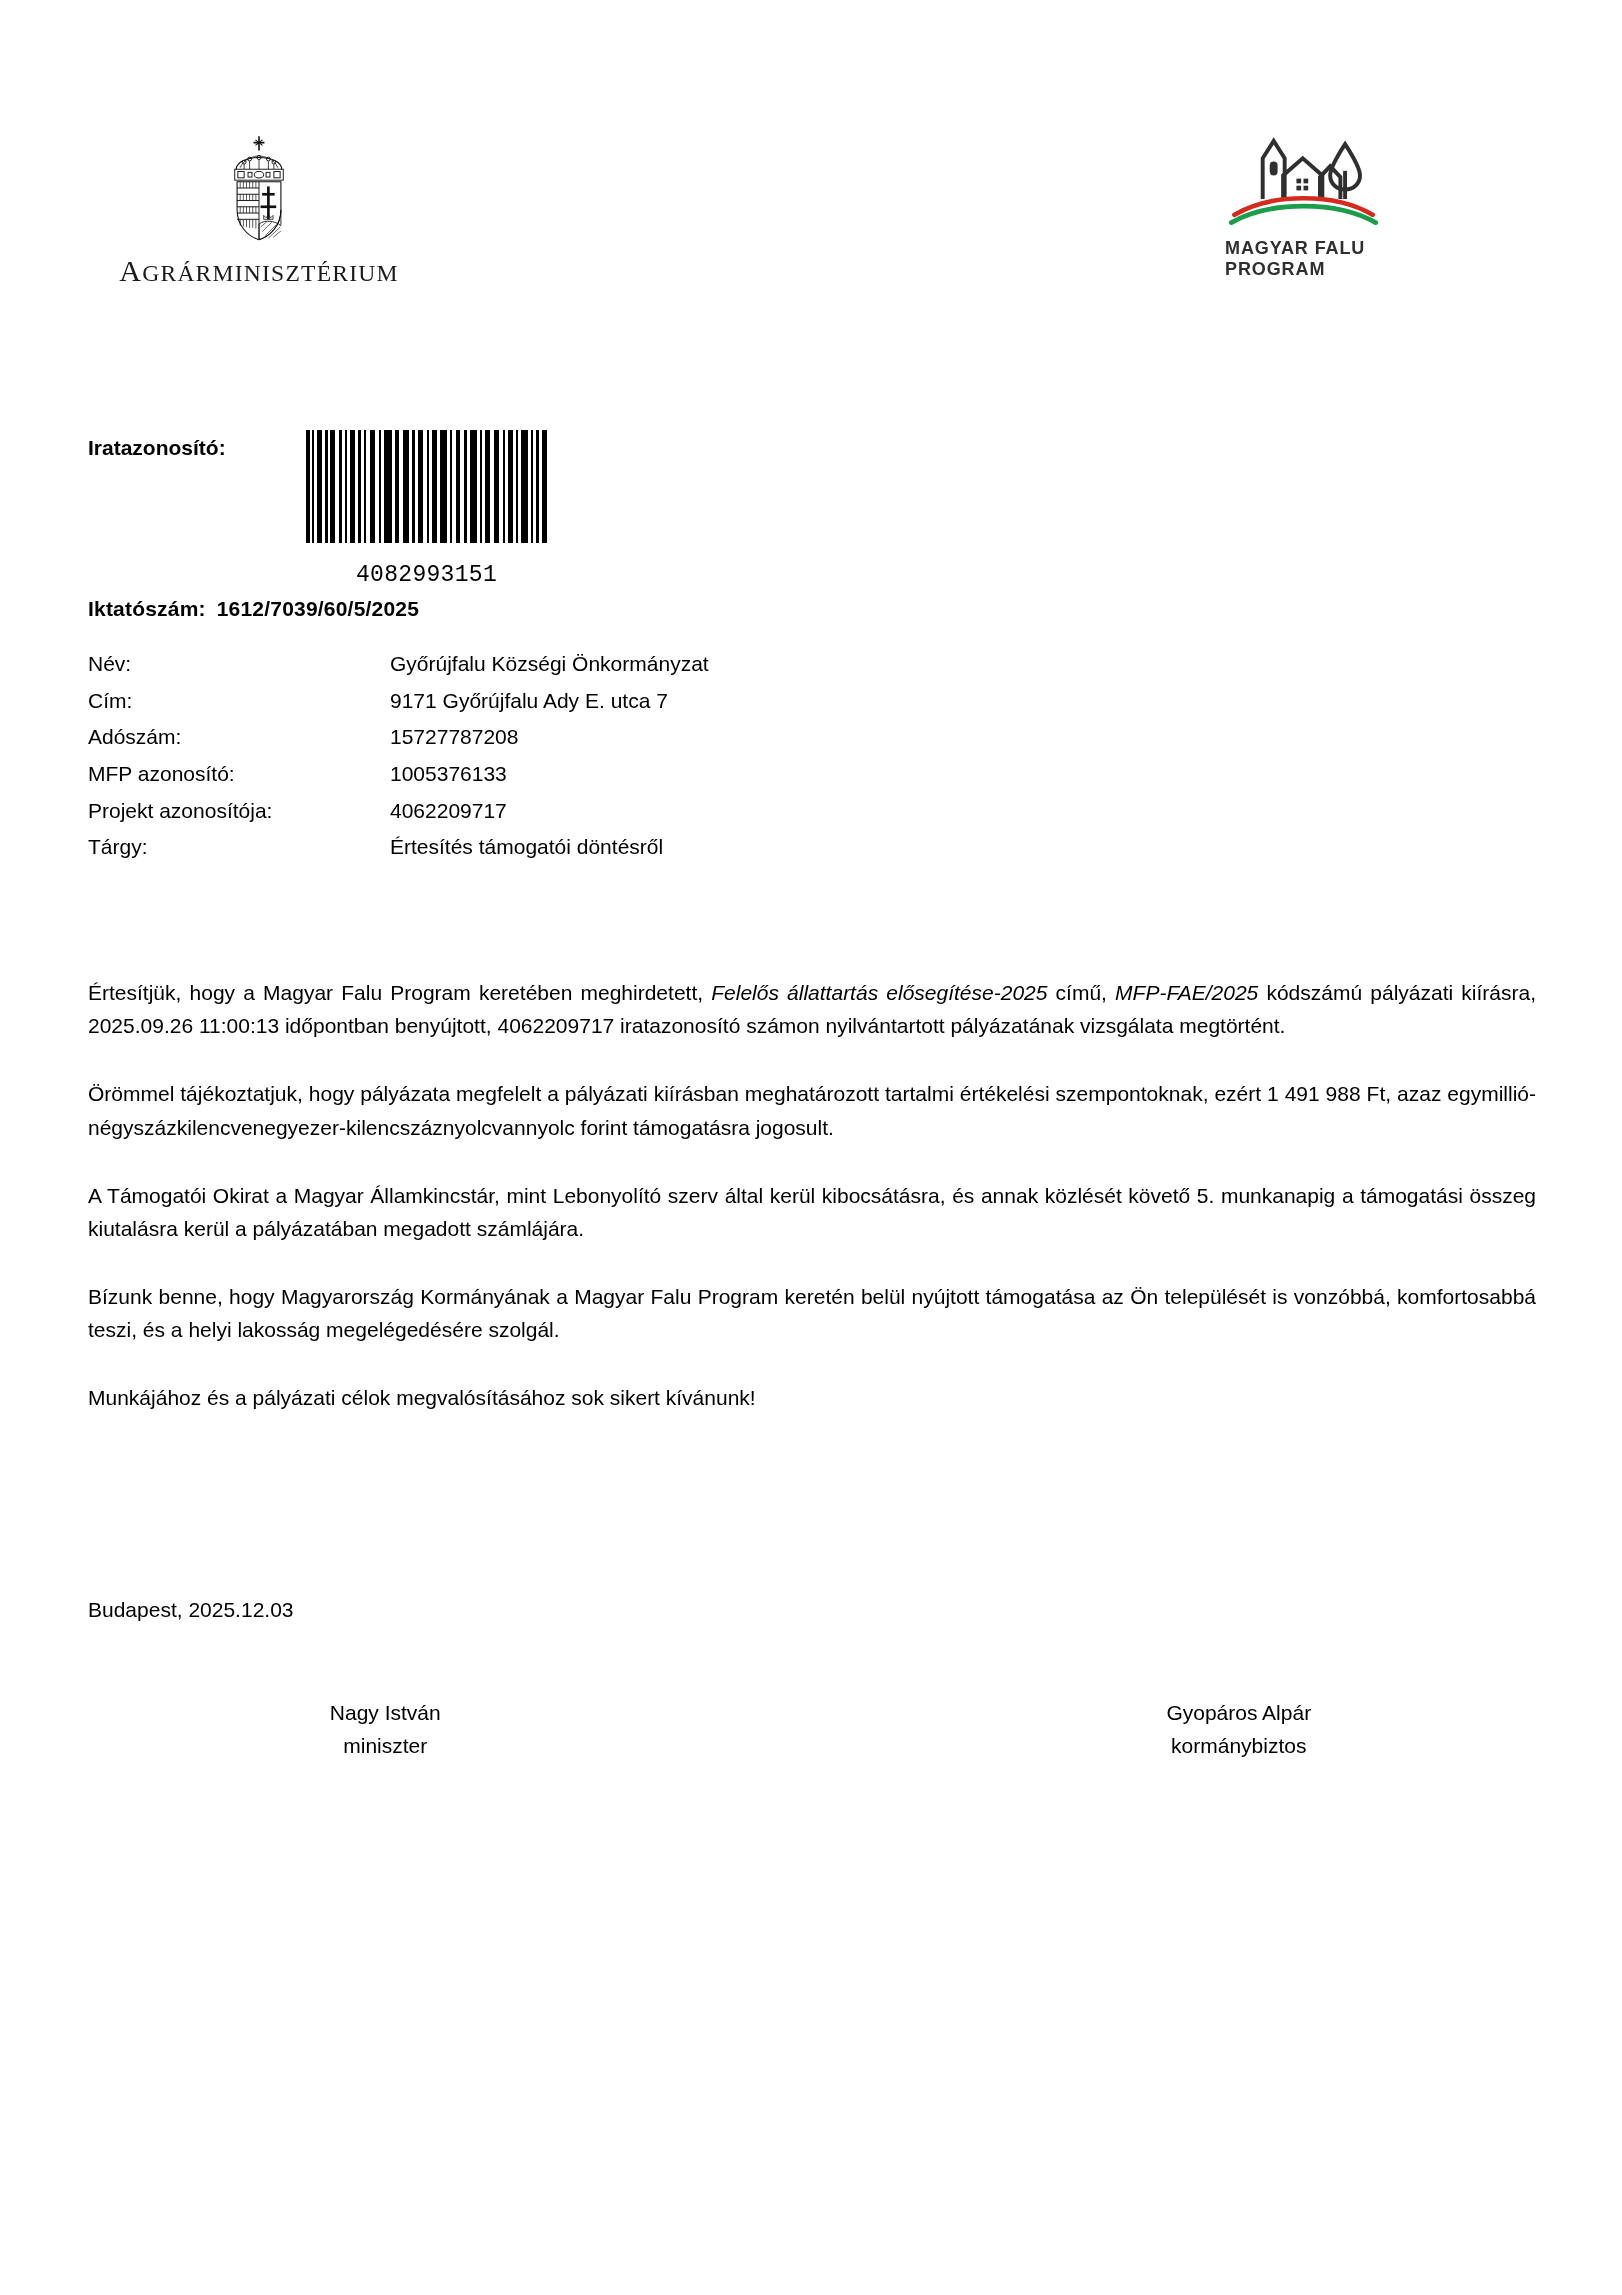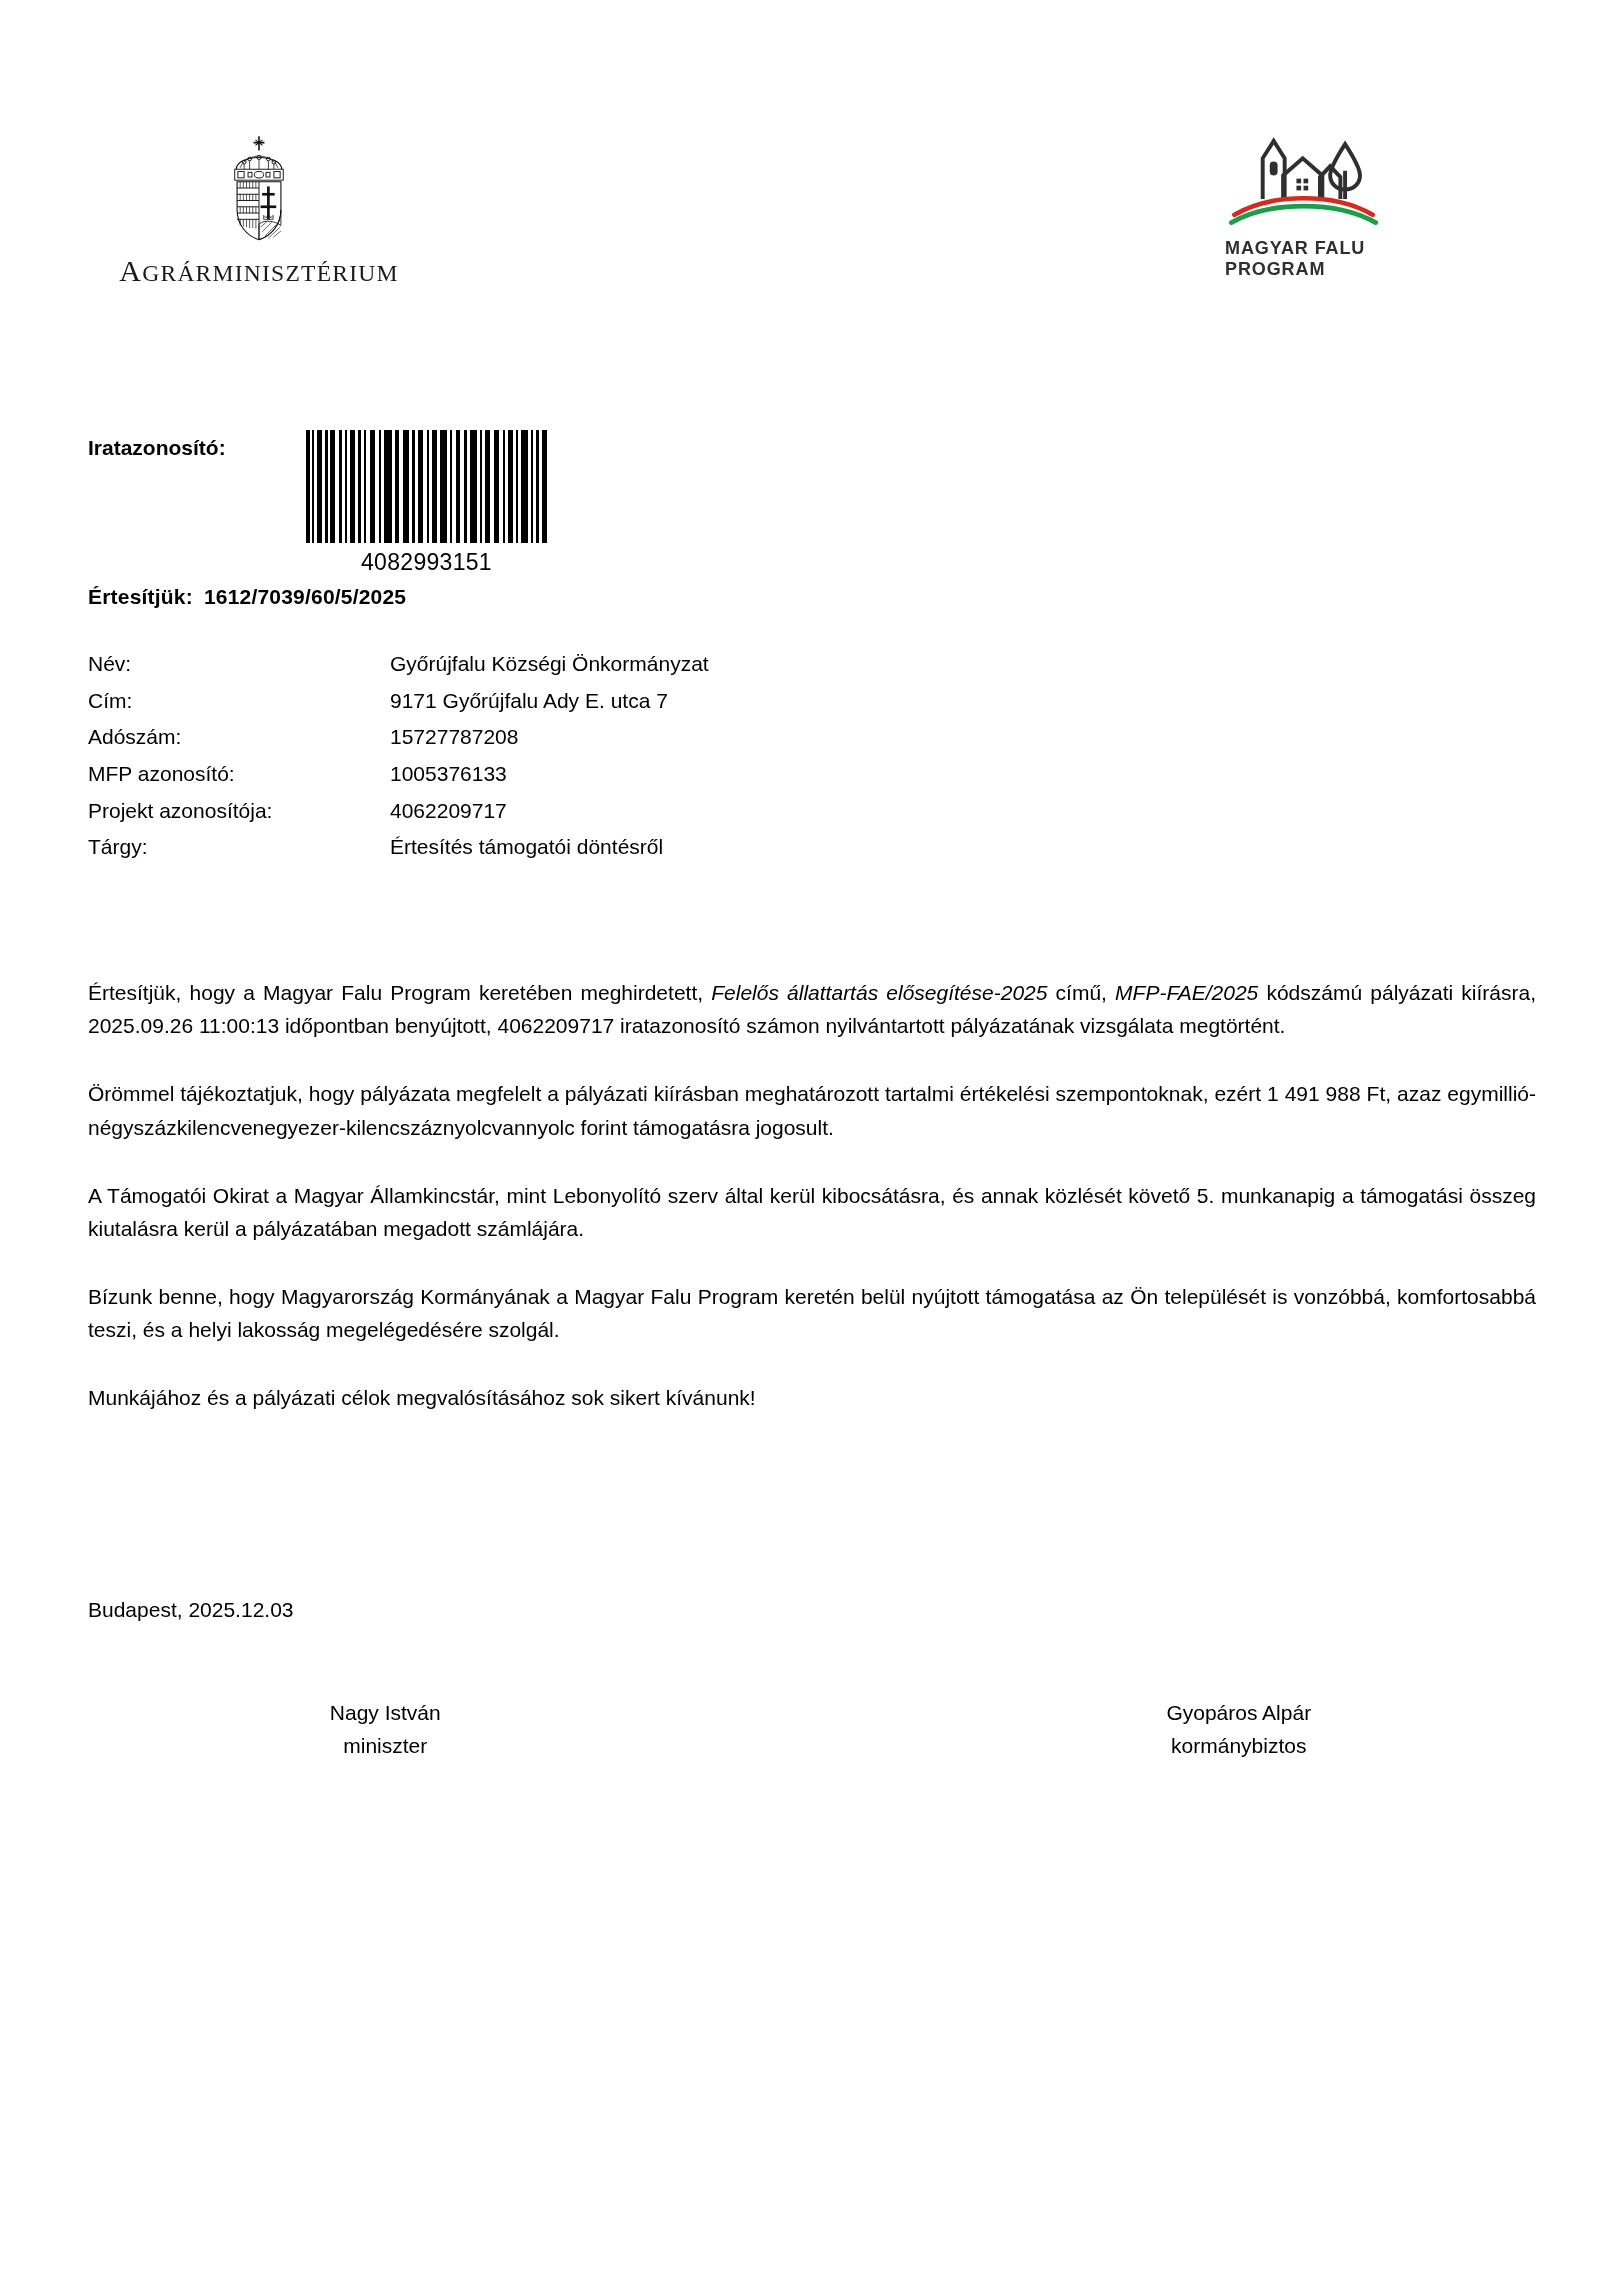--- a/index.html
+++ b/index.html
@@ -87,22 +87,23 @@
   }
   .barcode-wrap {
     text-align: center;
   }
   .barcode {
     display: block;
   }
   .barcode-number {
     font-size: 23px;
     text-align: center;
-    margin-top: 6px;
+    margin-top: 19px;
     letter-spacing: 0.3px;
+    font-family: Liberation Mono, monospace;
   }
   .iktato {
     font-size: 21px;
     font-weight: bold;
     margin-top: 9.4px;
     letter-spacing: 0.2px;
   }
   .iktato .ik-val {
     margin-left: 11px;
   }
@@ -312,21 +313,21 @@
             <rect x="277" y="0" width="8" height="144"></rect>
             <rect x="289" y="0" width="3" height="144"></rect>
             <rect x="296" y="0" width="3" height="144"></rect>
             <rect x="303" y="0" width="6" height="144"></rect>
           </g>
         </svg>
         <div class="barcode-number">4082993151</div>
       </div>
     </div>
     <div class="iktato">
-      <span>Értesítjük:</span><span class="ik-val">1612/7039/60/5/2025</span>
+      <span>Iktatószám:</span><span class="ik-val">1612/7039/60/5/2025</span>
     </div>
   </div>
 
   <div class="fields">
     <div class="field-row">
       <div class="field-label">Név:</div>
       <div class="field-value">Győrújfalu Községi Önkormányzat</div>
     </div>
     <div class="field-row">
       <div class="field-label">Cím:</div>

